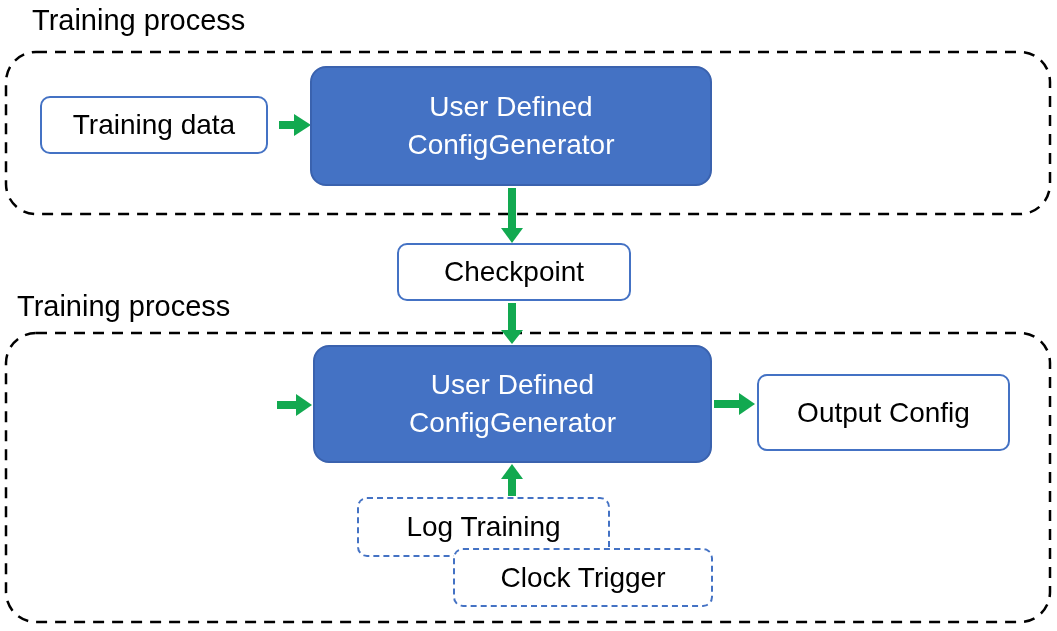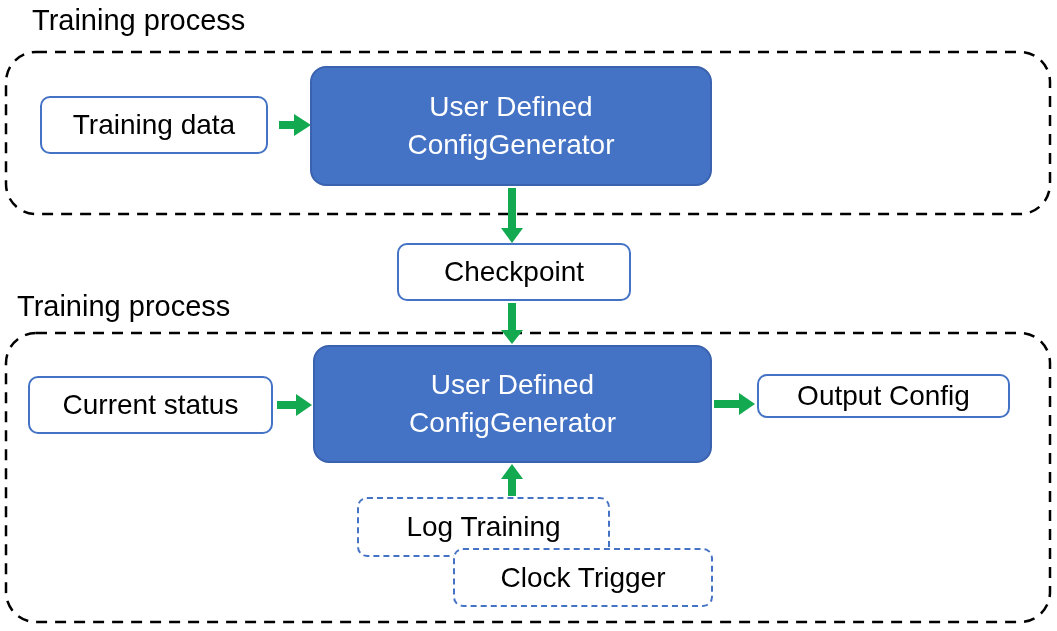--- a/index.html
+++ b/index.html
@@ -128,32 +128,29 @@
     <div>
       <div>User Defined</div>
       <div>ConfigGenerator</div>
     </div>
   </div>
 
   <div class="node white-box" style="left:397px;top:243px;width:234px;height:58px;">
     <span>Checkpoint</span>
   </div>
 
-  <div class="node white-box" style="left:28px;top:376px;width:245px;height:58px;">
-    <span>Current status</span>
-  </div>
 
   <div class="node blue-box" style="left:313px;top:345px;width:399px;height:118px;">
     <div>
       <div>User Defined</div>
       <div>ConfigGenerator</div>
     </div>
   </div>
 
-  <div class="node white-box" style="left:757px;top:374px;width:253px;height:44px;">
+  <div class="node white-box" style="left:757px;top:374px;width:253px;height:77px;">
     <span>Output Config</span>
   </div>
 
   <div class="node dashed-box" style="left:357px;top:497px;width:253px;height:60px;">
     <span>Log Training</span>
   </div>
 
   <div class="node dashed-box" style="left:453px;top:548px;width:260px;height:59px;">
     <span>Clock Trigger</span>
   </div>

